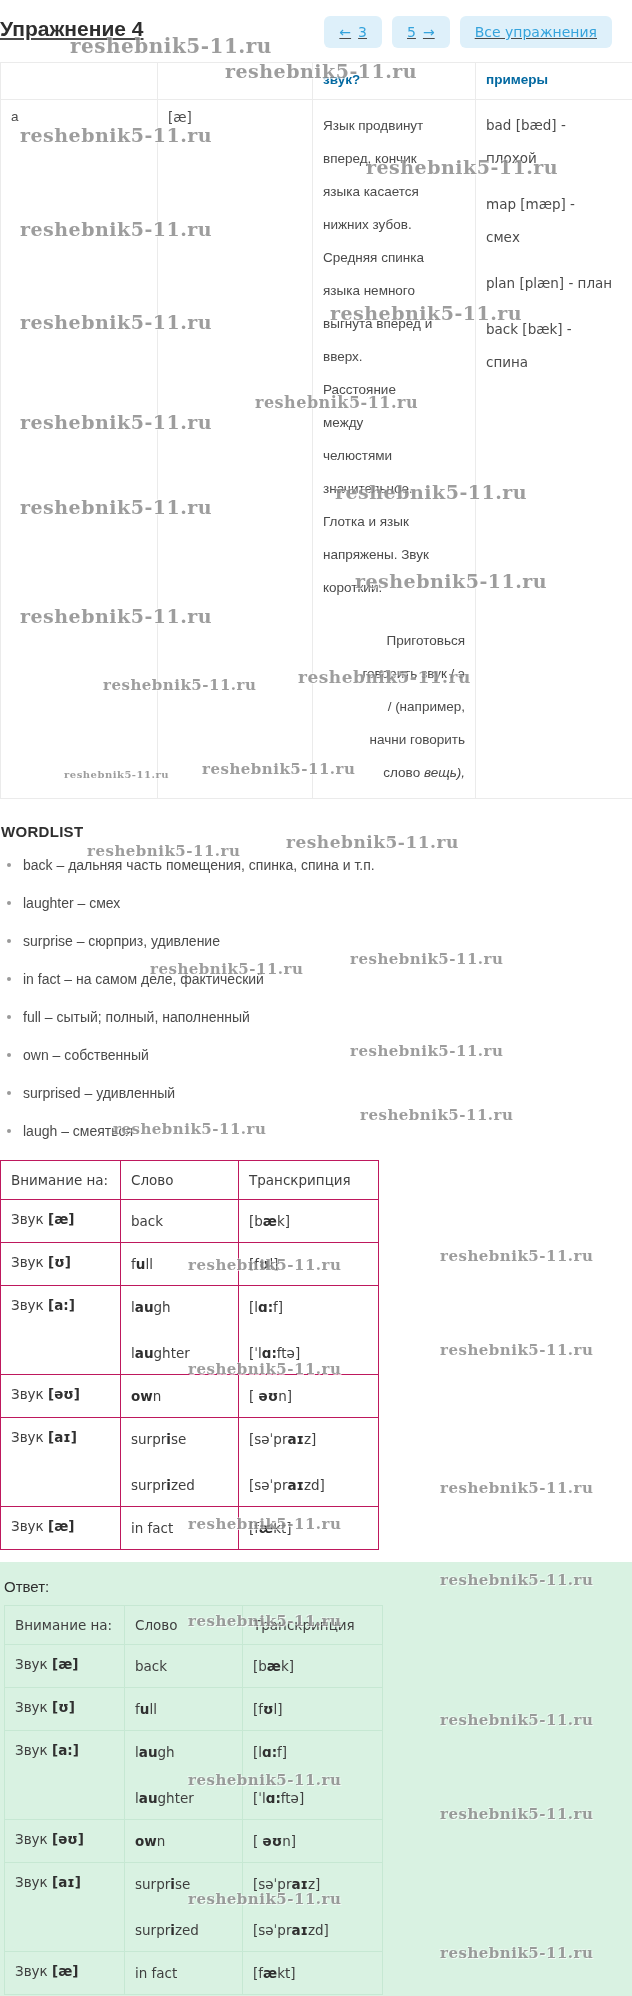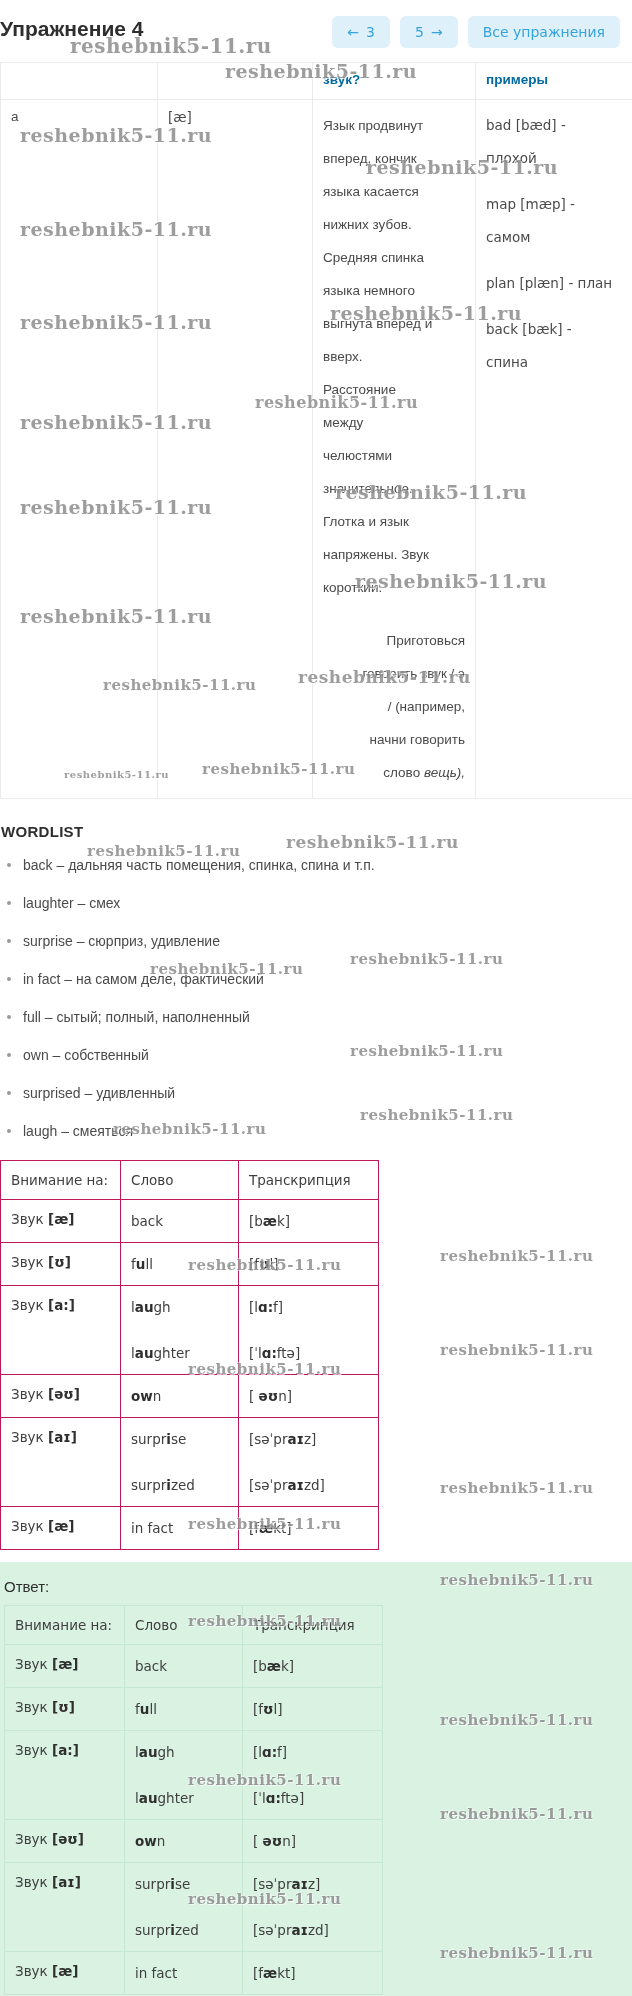--- a/index.html
+++ b/index.html
@@ -12,21 +12,21 @@
   body{width:632px;font-family:"Liberation Sans",sans-serif;color:#4a4a4a;}
   .page{position:relative;width:632px;overflow:hidden;}
 
   
   .wm-layer{position:absolute;inset:0;pointer-events:none;z-index:6;}
   .wm{position:absolute;font-family:"DejaVu Serif",serif;font-weight:700;color:#8d8d8d;
       letter-spacing:.5px;white-space:nowrap;opacity:.85;
       text-shadow:1px 1px 0 rgba(255,255,255,.85), -1px -1px 0 rgba(255,255,255,.5);}
 
   
-  .topbar{display:flex;justify-content:space-between;align-items:flex-start;padding:16px 12px 0 0;}
+  .topbar{display:flex;justify-content:space-between;align-items:flex-start;padding:16px 20px 0 0;text-decoration:underline;}
   .topbar h1{margin:0;font-size:21px;font-weight:700;color:#2e2e2e;line-height:26px;}
   .nav{display:flex;gap:10px;}
   .pill{background:var(--btn-bg);color:var(--accent);border:none;border-radius:6px;
         font-size:14px;padding:8px 15px;font-family:"DejaVu Sans","Liberation Sans",sans-serif;
         display:flex;gap:7px;align-items:center;cursor:pointer;line-height:16px;}
 
   
   .main-table{width:100%;border-collapse:collapse;margin-top:14px;font-size:13.5px;table-layout:fixed;}
   .main-table th,.main-table td{border:1px solid var(--border);text-align:left;vertical-align:top;
         padding:9px 10px;font-weight:400;color:#4a4a4a;}
@@ -167,21 +167,21 @@
               <div class="dline"><span>слово </span><em>вещь),</em></div>
             </div>
         </td>
         <td class="cell-examples" id="examples">
             <div class="example">
               <div class="dline">bad [bæd] -</div>
               <div class="dline">плохой</div>
             </div>
             <div class="example">
               <div class="dline">map [mæp] -</div>
-              <div class="dline">самом</div>
+              <div class="dline">смех</div>
             </div>
             <div class="example">
               <div class="dline">plan [plæn] - план</div>
             </div>
             <div class="example">
               <div class="dline">back [bæk] -</div>
               <div class="dline">спина</div>
             </div>
           </td>
       </tr>

